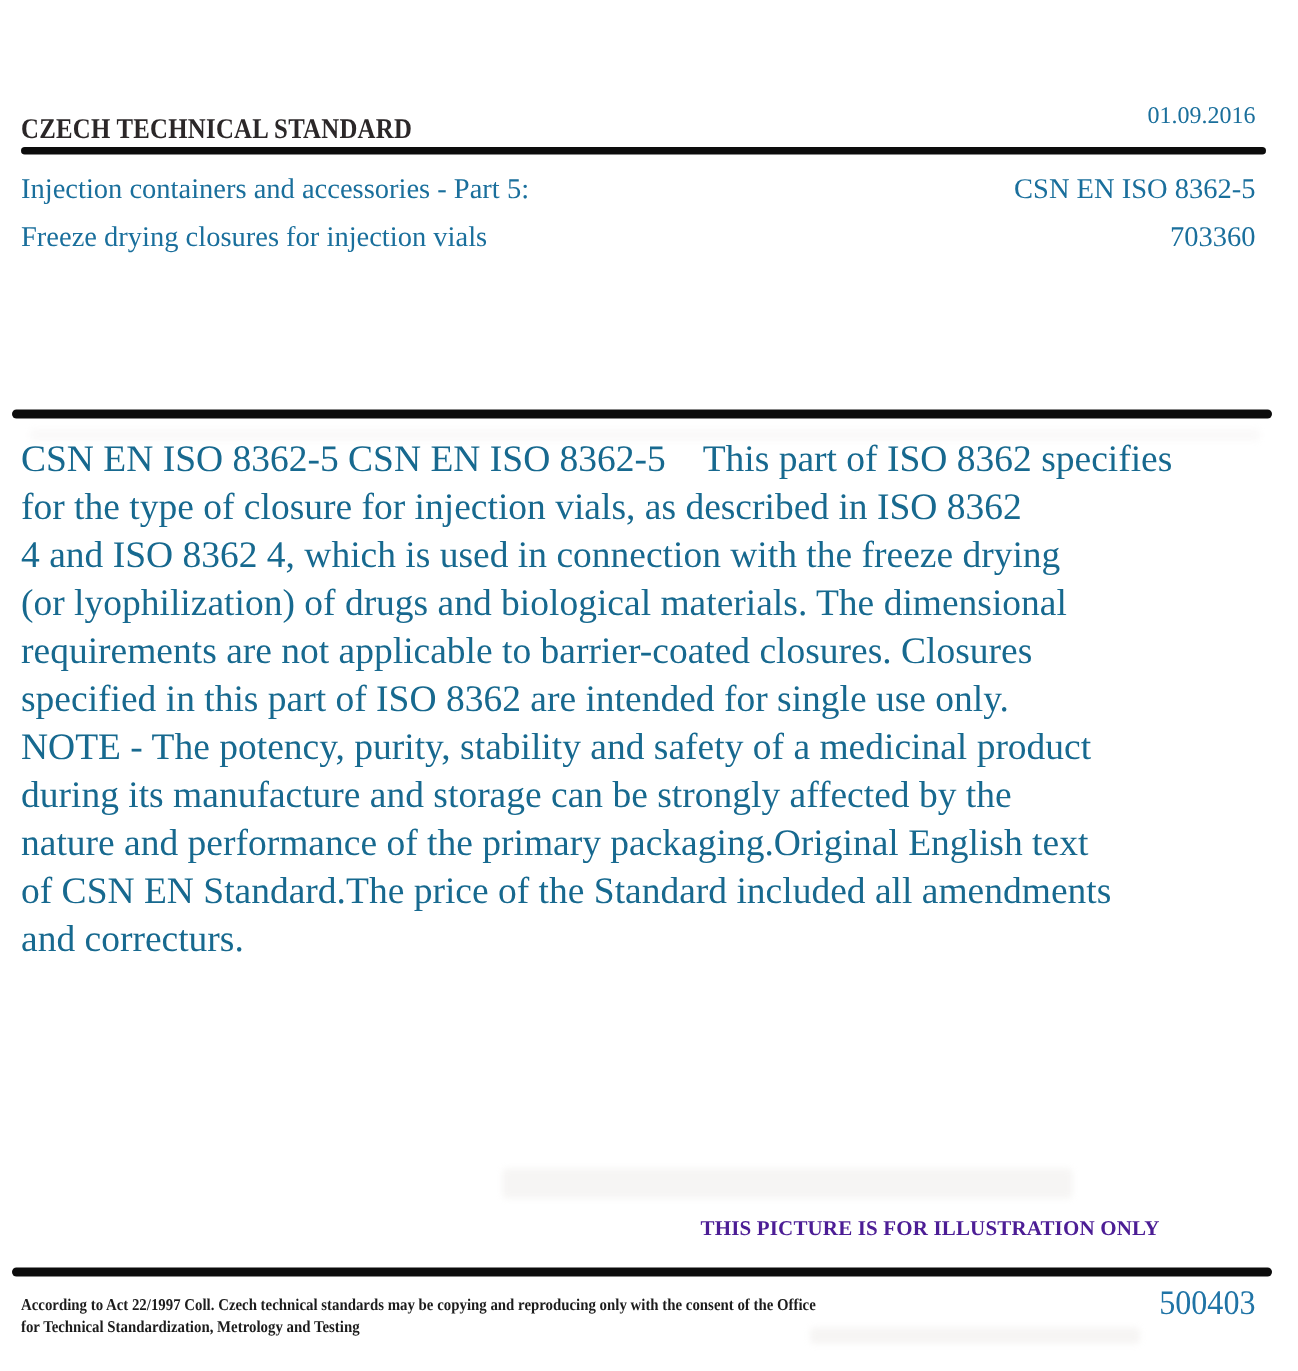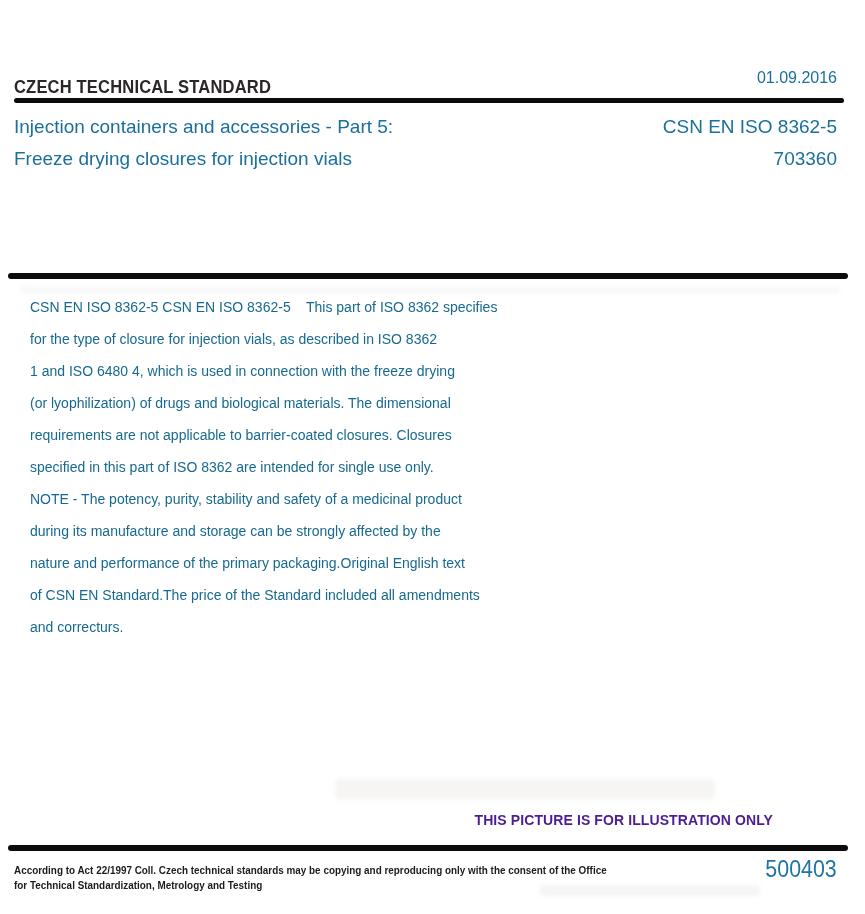--- a/index.html
+++ b/index.html
@@ -5,21 +5,21 @@
   html, body {
     margin: 0;
     padding: 0;
     background: #ffffff;
   }
   .page {
     position: relative;
     width: 865px;
     height: 914px;
     background: #ffffff;
-    font-family: Liberation Sans, sans-serif;
+    font-family: Liberation Serif, serif;
     overflow: hidden;
   }
   .abs { position: absolute; }
 
   
   .doc-type {
     left: 14px;
     top: 76px;
     font-size: 19px;
     font-weight: bold;
@@ -63,25 +63,24 @@
   .row-2 { top: 148px; }
 
   
   .abstract {
     left: 14px;
     top: 291px;
     width: 790px;
     color: #17698f;
   }
   .abs-line {
-    font-size: 14px;
+    font-size: 25px;
     line-height: 32px;
     height: 32px;
     white-space: pre;
-    margin-left: 16px;
   }
 
   
   .ghost {
     background: rgba(205, 198, 192, 0.18);
     filter: blur(2px);
     border-radius: 3px;
   }
   .ghost-mid    { left: 20px;  top: 286px; width: 820px; height: 8px;  background: rgba(205,198,192,0.10); }
   .ghost-logo   { left: 335px; top: 779px; width: 380px; height: 20px; }
@@ -134,21 +133,21 @@
   <div class="abs std-ref-line row-1">CSN EN ISO 8362-5</div>
   <div class="abs std-title-line row-2">Freeze drying closures for injection vials</div>
   <div class="abs std-ref-line row-2">703360</div>
 
   <div class="abs rule rule-mid"></div>
   <div class="abs ghost ghost-mid"></div>
 
   <div class="abs abstract">
     <div class="abs-line">CSN EN ISO 8362-5 CSN EN ISO 8362-5    This part of ISO 8362 specifies</div>
     <div class="abs-line">for the type of closure for injection vials, as described in ISO 8362</div>
-    <div class="abs-line">1 and ISO 6480 4, which is used in connection with the freeze drying</div>
+    <div class="abs-line">4 and ISO 8362 4, which is used in connection with the freeze drying</div>
     <div class="abs-line">(or lyophilization) of drugs and biological materials. The dimensional</div>
     <div class="abs-line">requirements are not applicable to barrier-coated closures. Closures</div>
     <div class="abs-line">specified in this part of ISO 8362 are intended for single use only.</div>
     <div class="abs-line">NOTE - The potency, purity, stability and safety of a medicinal product</div>
     <div class="abs-line">during its manufacture and storage can be strongly affected by the</div>
     <div class="abs-line">nature and performance of the primary packaging.Original English text</div>
     <div class="abs-line">of CSN EN Standard.The price of the Standard included all amendments</div>
     <div class="abs-line">and correcturs.</div>
   </div>
 

